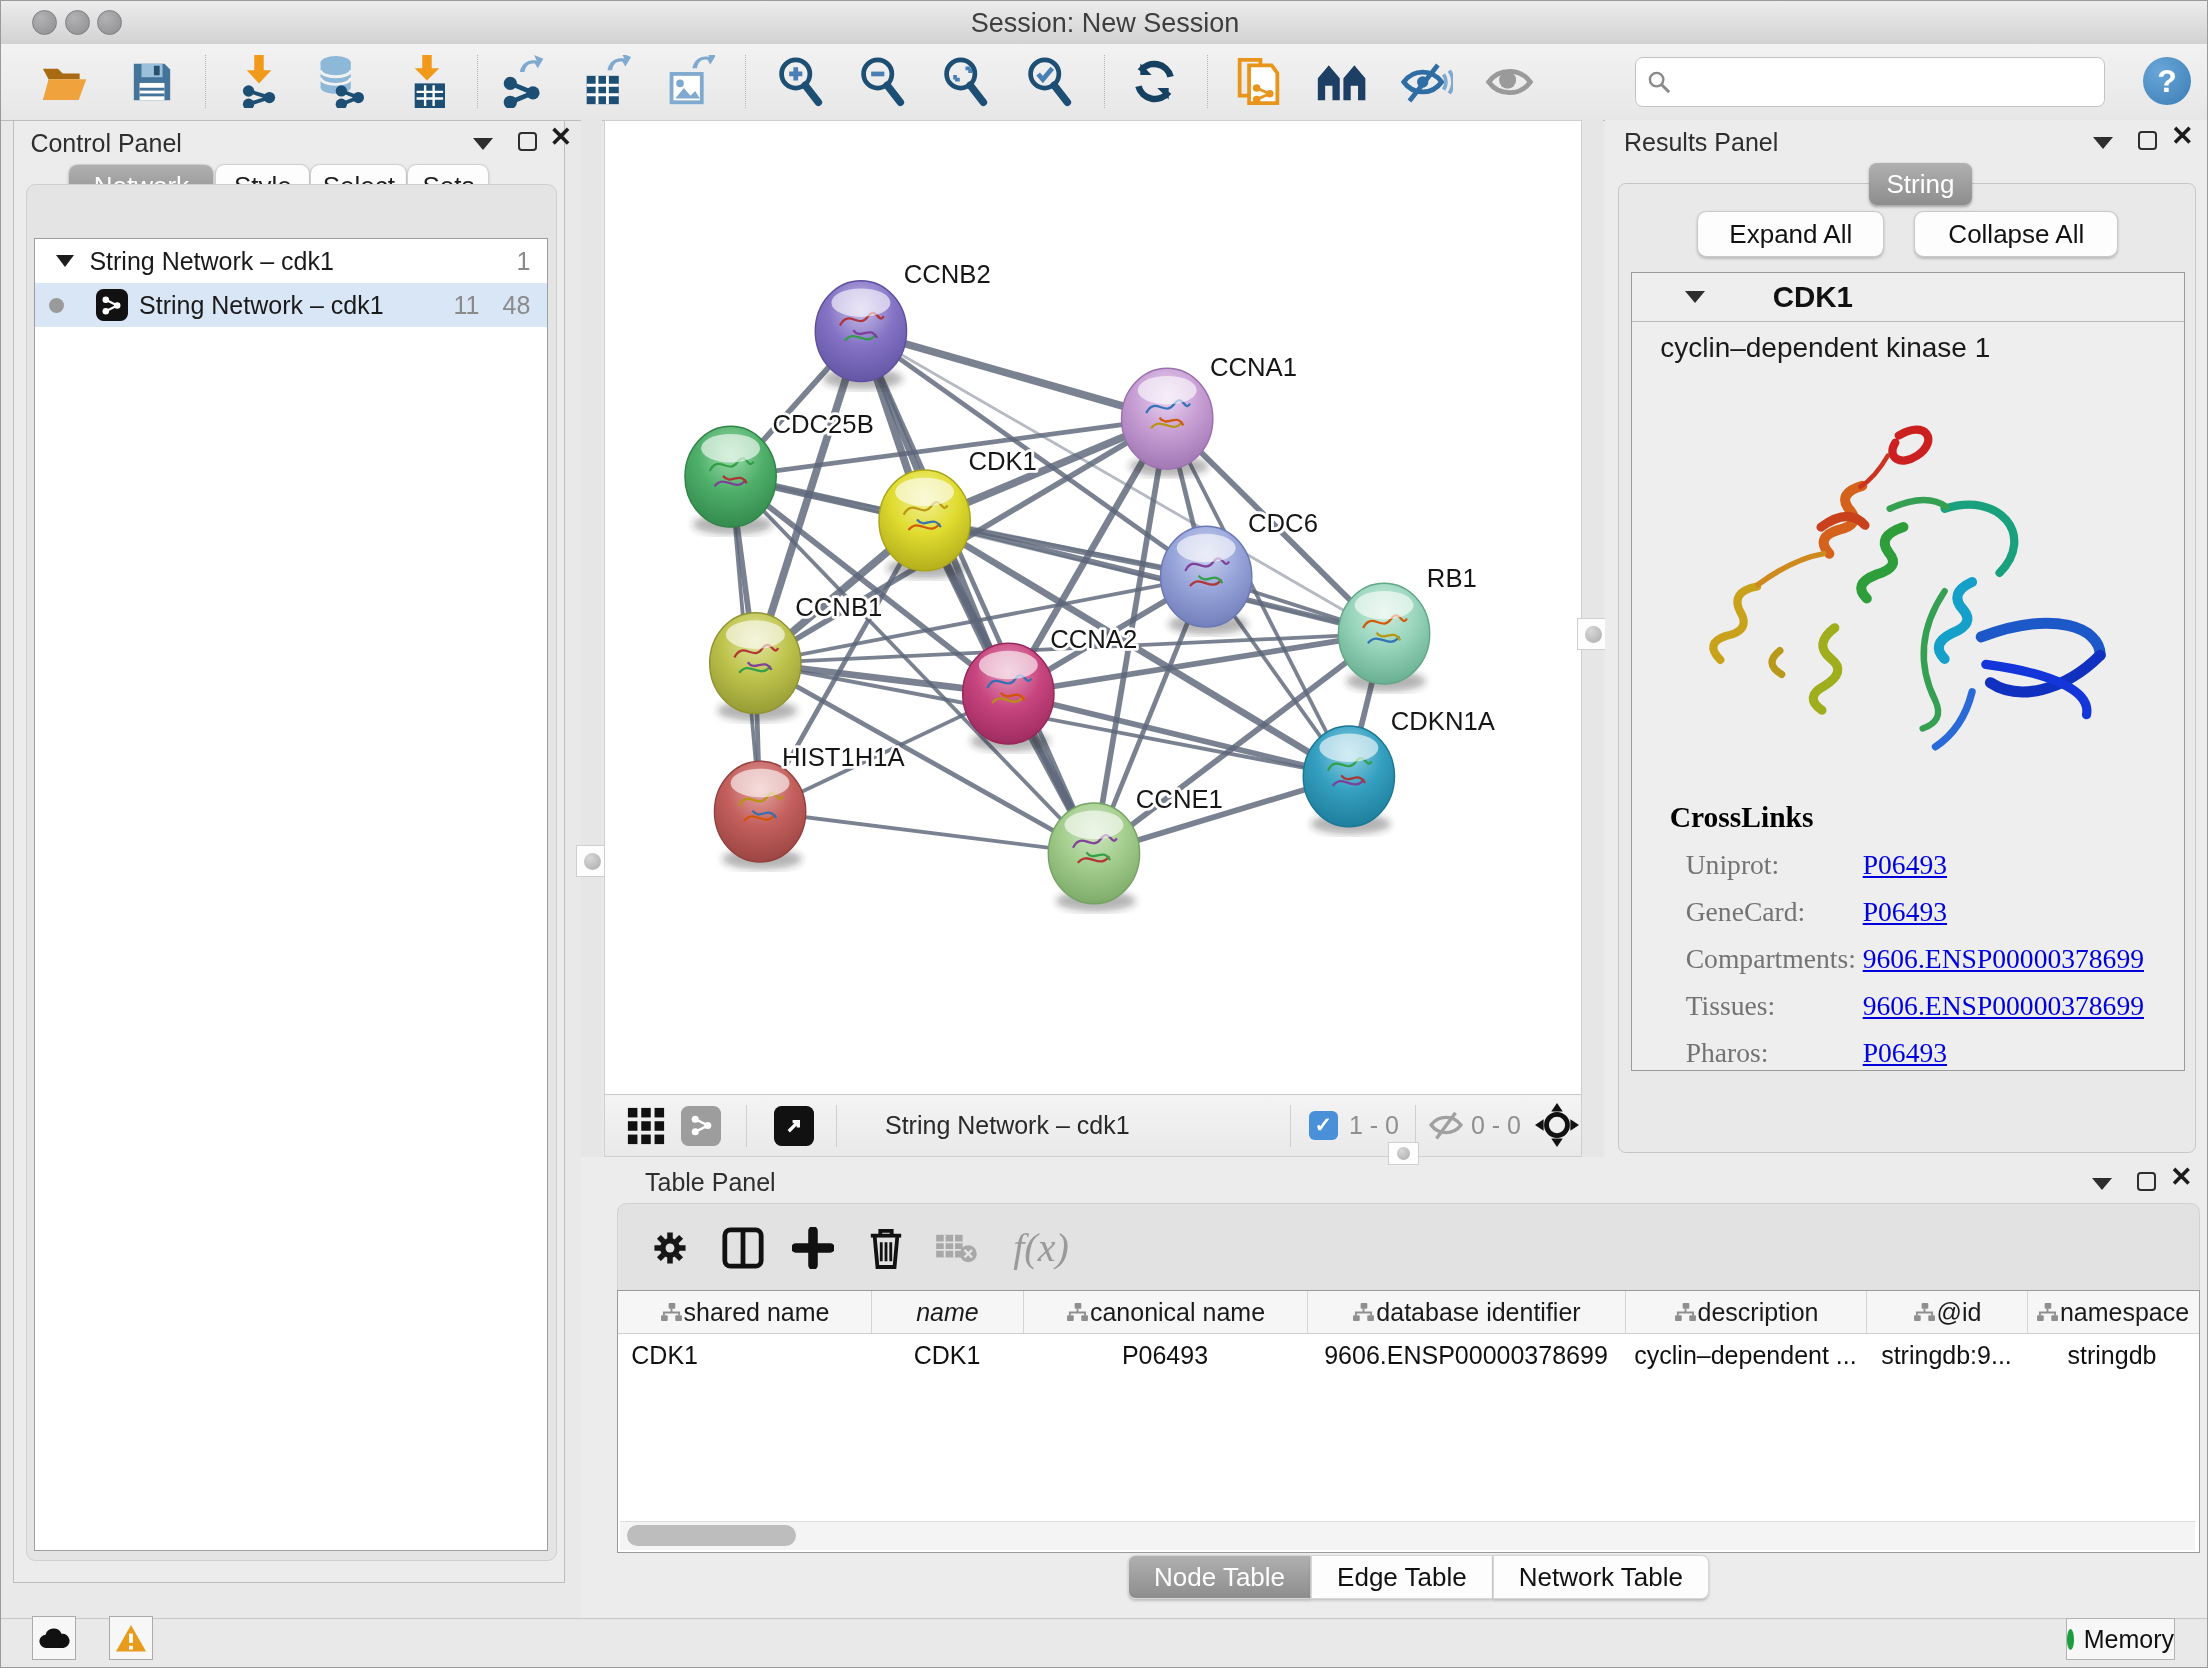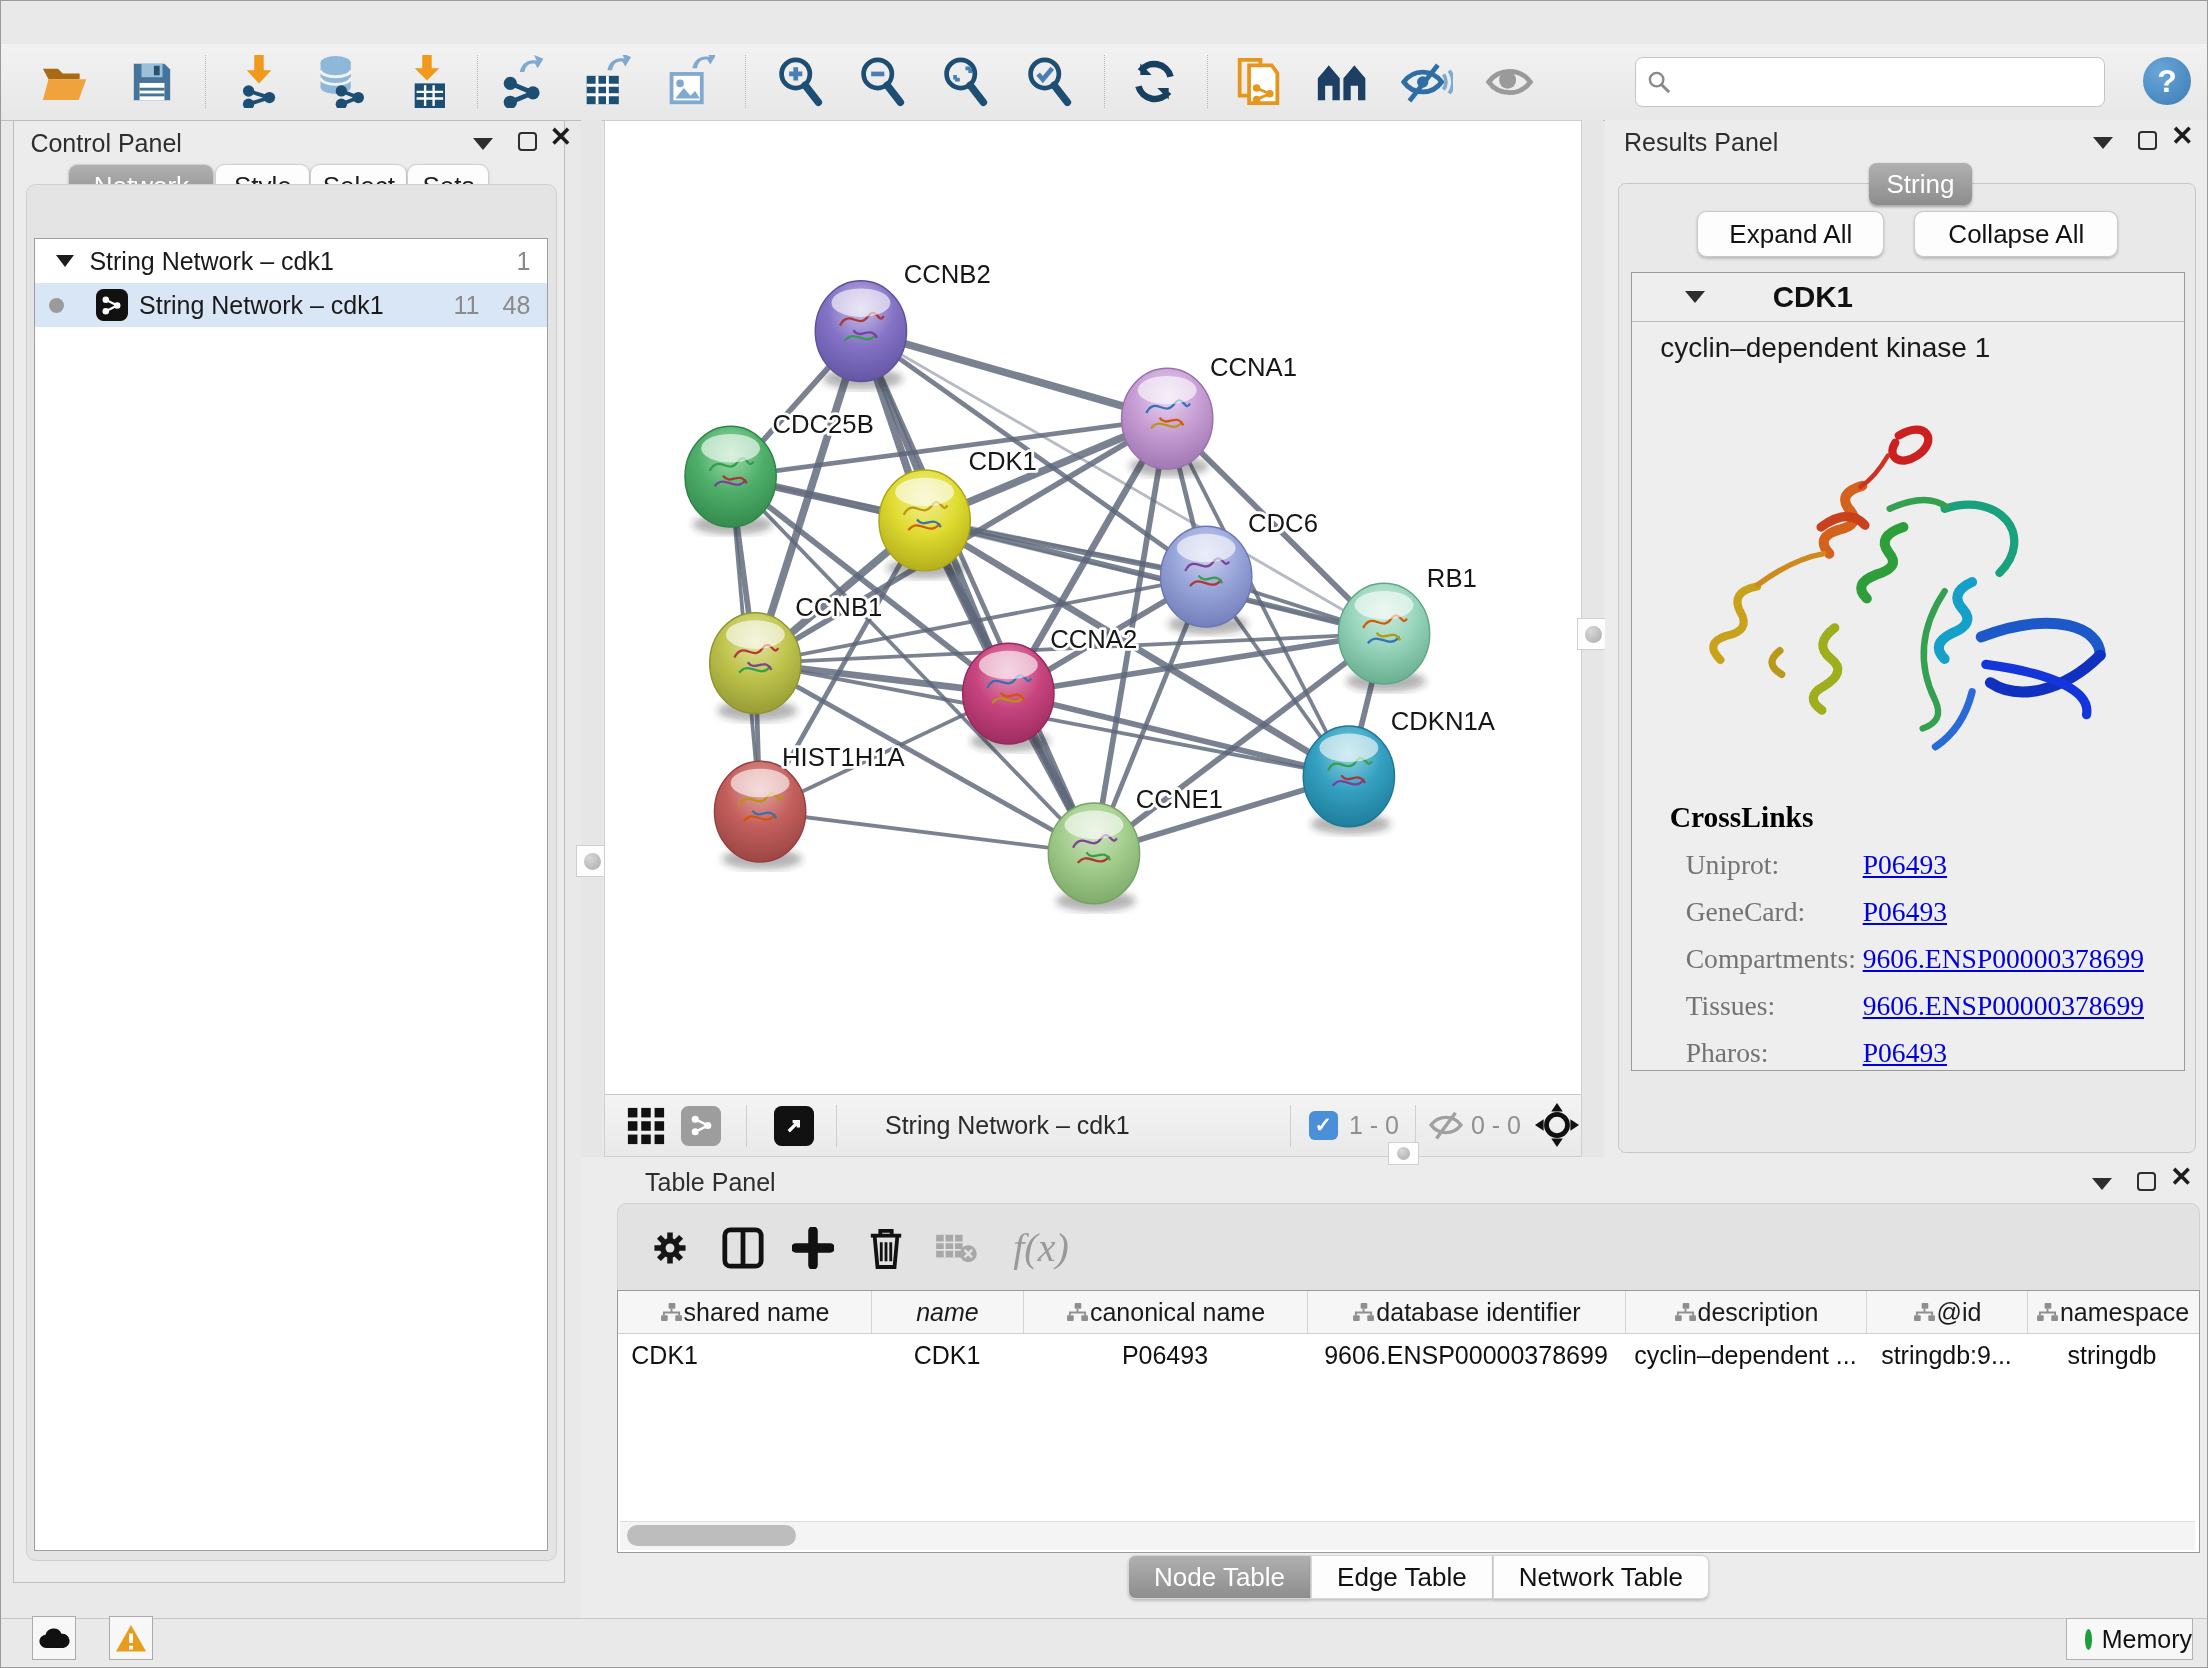--- a/index.html
+++ b/index.html
@@ -78,29 +78,35 @@
   #tp-hscroll{position:absolute;left:1.9px;bottom:1.9px;width:1575px;height:28.5px;background:#f4f4f4;border-top:1px solid #ddd;}
   #tp-thumb{position:absolute;left:7.6px;top:3.8px;width:169px;height:21px;background:#bdbdbd;border-radius:10.5px;}
   #tp-tabs{position:absolute;left:547px;top:398px;display:flex;}
   .tp-tab{height:42px;line-height:42px;padding:0 25px;font-size:26px;background:#fdfdfd;color:#111;border:1px solid #d6d6d6;box-shadow:0 1.9px 2.9px rgba(0,0,0,.2);}
   .tp-tab.selected{background:linear-gradient(#b0b0b0,#8d8d8d);color:#fff;}
   .tp-tab:first-child{border-radius:7.6px 0 0 7.6px;}
   .tp-tab:last-child{border-radius:0 7.6px 7.6px 0;}
   
   #statusbar{left:0;top:1617px;width:2208px;height:51px;background:#e9e9e9;border-top:1px solid #c6c6c6;}
   .sb-btn{position:absolute;top:-2.9px;width:44px;height:44px;background:#f7f7f7;border:1.9px solid #ababab;display:flex;align-items:center;justify-content:center;box-sizing:border-box;}
-  #memory-btn{position:absolute;left:2065px;top:-1px;width:107px;height:40px;background:#f7f7f7;border:1px solid #b2b2b2;display:flex;align-items:center;justify-content:center;gap:9.5px;font-size:25px;color:#111;padding-left:18px;}
+  #memory-btn{position:absolute;left:2065px;top:-1px;width:107px;height:40px;background:#f7f7f7;border:1px solid #b2b2b2;display:flex;align-items:center;justify-content:center;gap:9.5px;font-size:25px;color:#111;}
   #memory-dot{width:21px;height:21px;border-radius:50%;background:#1c9e3c;}
   .net-label{font-family:"Liberation Sans",sans-serif;font-size:27px;fill:#161616;paint-order:stroke;stroke:#ffffff;stroke-width:6px;stroke-linejoin:round;}
 </style>
 </head>
 <body>
 
 <div id="app">
 
+  <div id="titlebar" class="abs">
+    <div class="traffic" style="left:31px"></div>
+    <div class="traffic" style="left:64px"></div>
+    <div class="traffic" style="left:96px"></div>
+    <div id="win-title">Session: New Session</div>
+  </div>
 
   <div id="toolbar" class="abs">
     <div class="toolbtn" style="left:38px">
       <svg width="49" height="42" viewBox="0 0 52 44">
           <path d="M2 8 h16 l5 5 h18 v6 H8 Z" fill="#a86a12"></path>
           <path d="M8 19 h40 l-8 22 H2 Z" fill="#f0a23c"></path>
         </svg>
     </div>
     <div class="toolbtn" style="left:124px">
       <svg width="44" height="44" viewBox="0 0 46 46">

